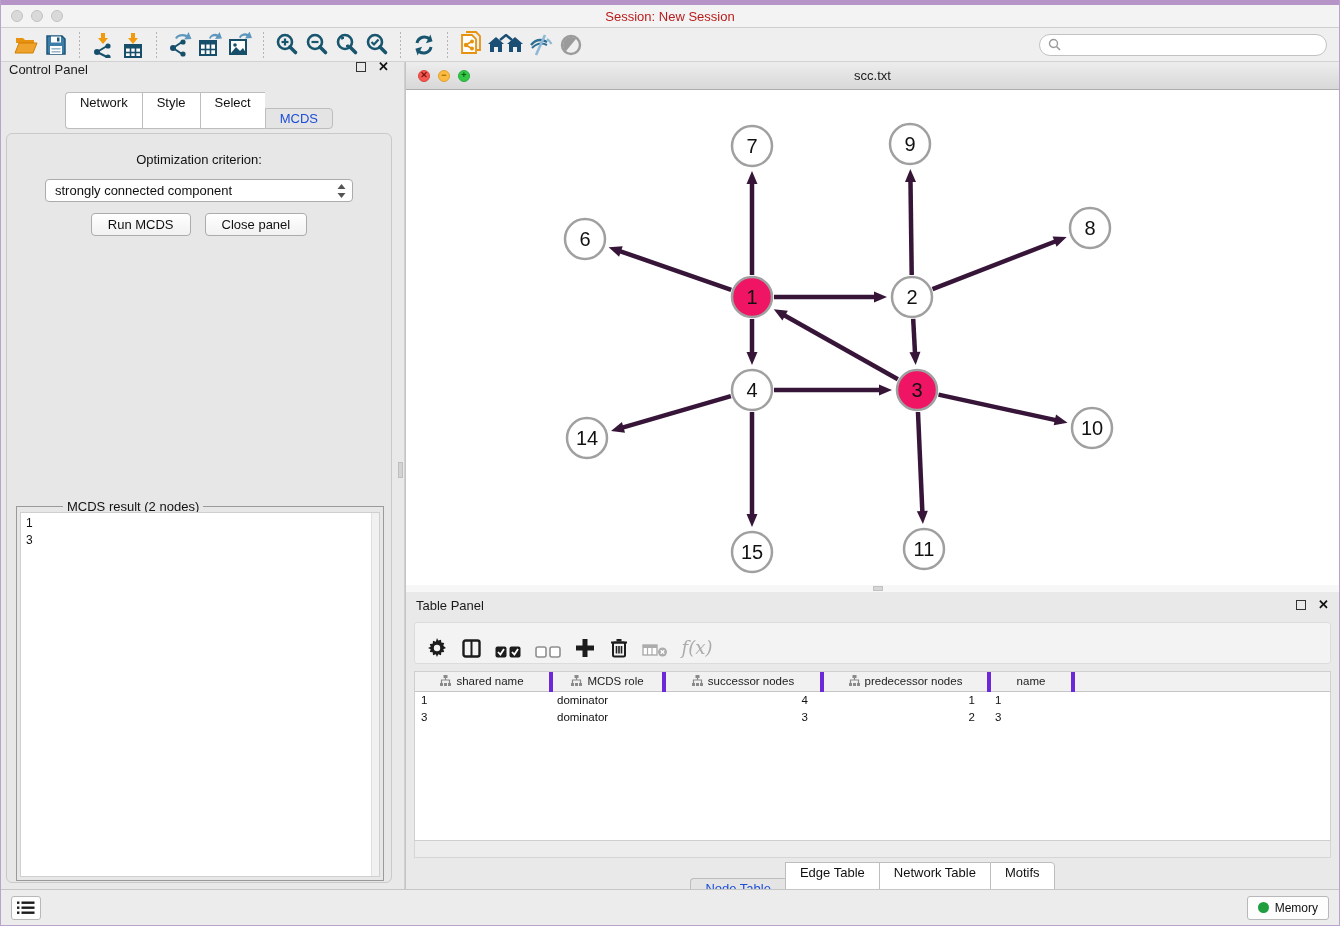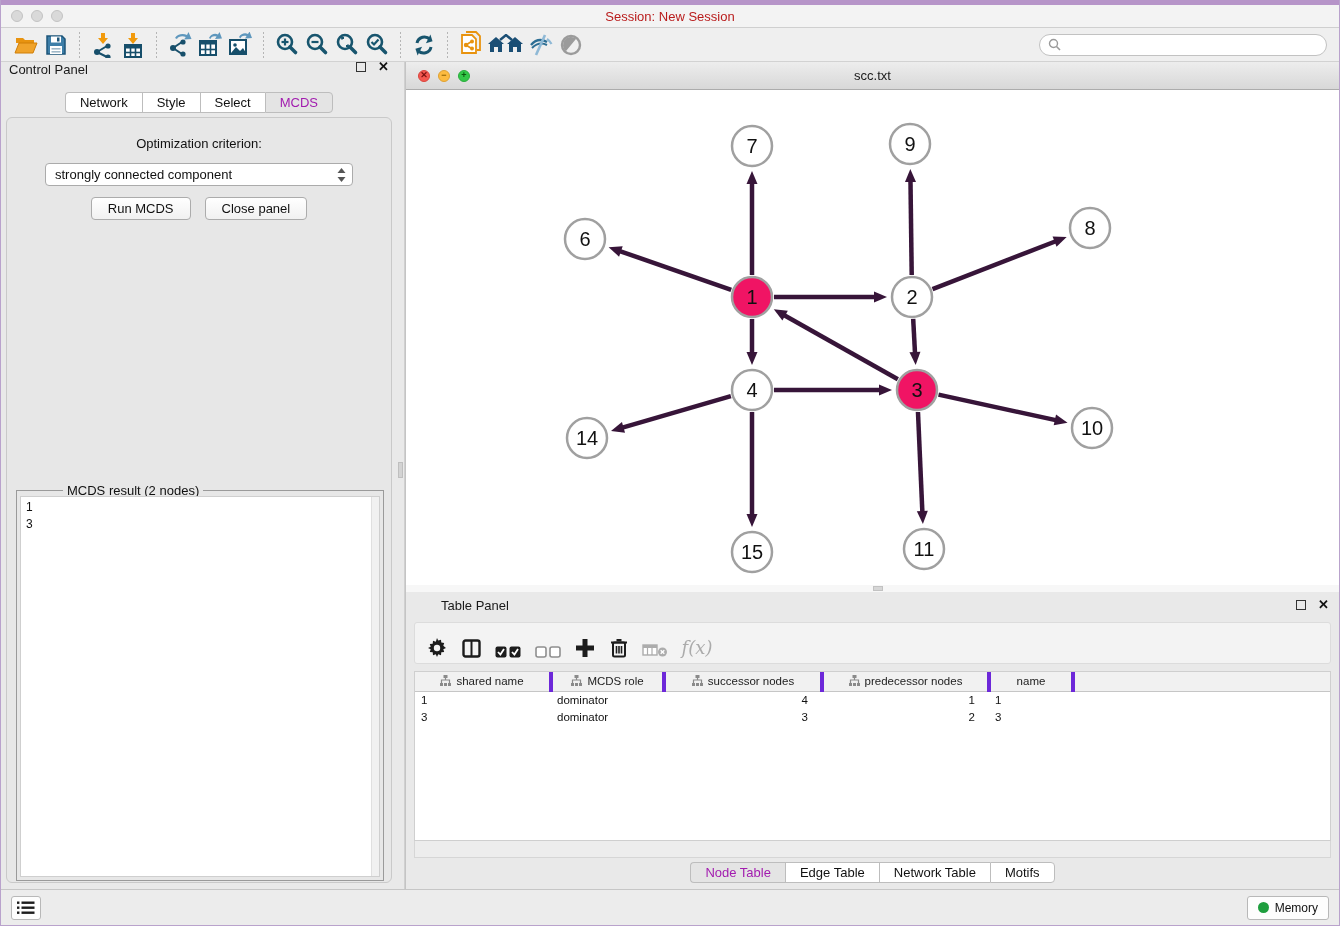--- a/index.html
+++ b/index.html
@@ -35,21 +35,21 @@
   .panel-title { font-size:13px; color:#1A1A1A; }
   .panel-head .spacer, .tp-head .spacer { flex:1; }
   .float-btn { width:10px; height:10px; border:1.5px solid #333; margin-right:12px; cursor:pointer; }
   .close-btn { font-size:13px; font-weight:bold; color:#111; cursor:pointer; line-height:10px; }
 
   .seg-tabs { display:flex; justify-content:center; margin:2px 0 0; }
   .seg { border:1px solid #BDBDBD; background:#fff; font-size:13px; color:#111; padding:2px 14px;
          border-right:none; cursor:pointer; }
   .seg:first-child { border-radius:4px 0 0 4px; }
   .seg:last-child { border-radius:0 4px 4px 0; border-right:1px solid #BDBDBD; }
-  .seg.active { background:#E4E4E4; color:#a21caf; }
+  .seg.active { background:#E4E4E4; color:#1d4ed8;margin-top:16px; }
 
   .cp-content { flex:1; margin:4px 5px 6px; border:1px solid #C9C9C9; border-radius:6px;
                 background:#E7E7E7; position:relative; }
   .opt-label { text-align:center; font-size:13px; color:#111; margin-top:18px; }
   .opt-select { width:308px; height:23px; margin:12px auto 0; background:#fff; border:1px solid #ABABAB;
                 border-radius:4px; display:flex; align-items:center; padding:0 6px 0 9px; cursor:pointer; }
   .opt-select span { flex:1; font-size:13px; color:#111; }
   .btn-row { display:flex; justify-content:center; gap:14px; margin-top:11px; }
   .push-btn { height:23px; padding:0 16px; font-size:13px; color:#111; background:linear-gradient(#FFFFFF,#F1F1F1);
               border:1px solid #ACACAC; border-radius:4px; cursor:pointer; font-family:"Liberation Sans",sans-serif; }
@@ -79,21 +79,21 @@
   .nt-close { background:#F45850; border:1px solid #D8453E; color:#7A1210; }
   .nt-min   { background:#FCBB40; border:1px solid #DFA133; color:#8A5F00; }
   .nt-max   { background:#33C748; border:1px solid #2AAD3D; color:#0A5A0F; }
   .net-title { position:absolute; left:0; right:0; text-align:center; font-size:13px; color:#1A1A1A; }
   .net-canvas { flex:1; background:#fff; position:relative; overflow:hidden; }
   .net-bottom { height:7px; flex:none; background:#F7F7F7; position:relative; }
   .h-grip { position:absolute; left:50%; top:1px; width:10px; height:5px; background:#D6D6D6; border:1px solid #C2C2C2; }
 
   
   .table-panel { flex:1; background:#E9E9E9; display:flex; flex-direction:column; min-height:0; }
-  .tp-head { height:26px; flex:none; display:flex; align-items:center; padding:0 10px;margin-left:25px; }
+  .tp-head { height:26px; flex:none; display:flex; align-items:center; padding:0 10px; }
   .tp-toolbar { height:42px; flex:none; margin:4px 8px 0; background:#F3F3F3; border:1px solid #DCDCDC;
                 border-radius:3px; display:flex; align-items:center; padding:0 8px; gap:6px; }
   .tt-icon { width:28px; height:30px; display:flex; align-items:flex-end; justify-content:center; cursor:pointer; }
   .fx-label { font-size:18px; font-style:italic; color:#ABABAB; font-family:"DejaVu Serif", serif; cursor:default; }
 
   .table-wrap { margin:7px 8px 0; background:#fff; border:1px solid #CFCFCF; height:170px; flex:none;
                 display:flex; flex-direction:column; overflow:hidden; }
   table.data { border-collapse:collapse; table-layout:fixed; width:100%; }
   table.data th { height:19px; background:#F1F1F1; border-bottom:1px solid #C6C6C6; border-right:4px solid #6d28d9;
                   font-size:11.5px; font-weight:normal; color:#222; text-align:center; overflow:hidden; white-space:nowrap; }

